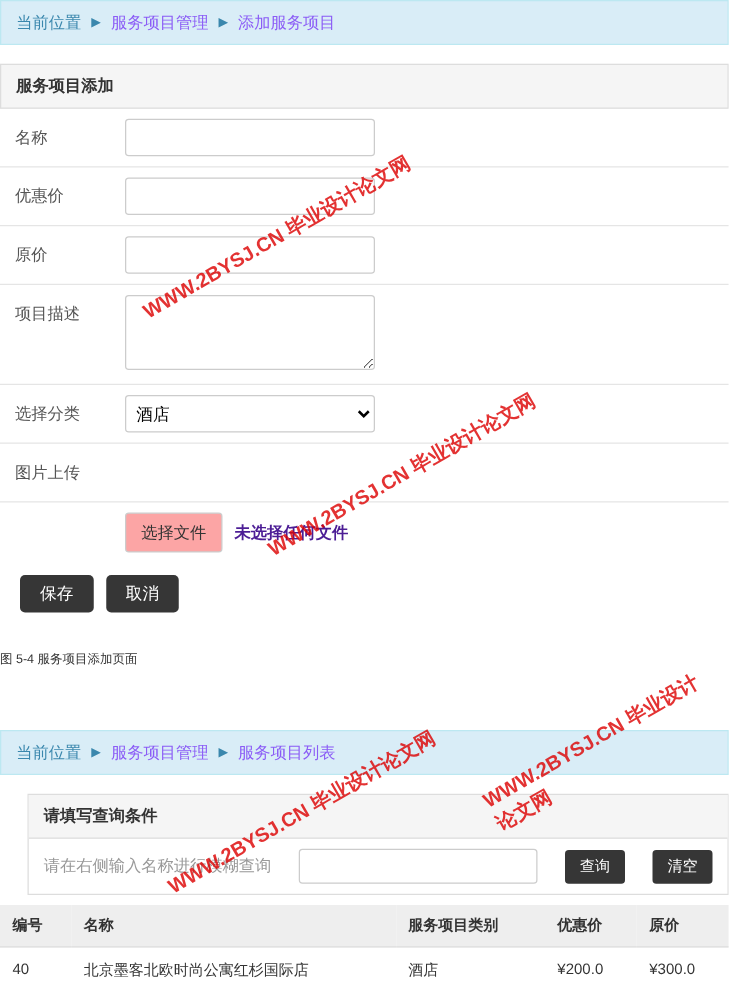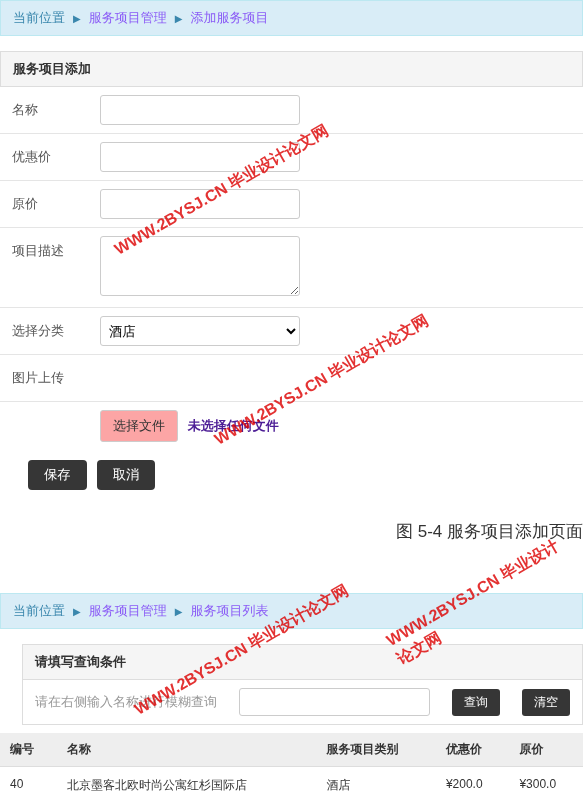--- a/index.html
+++ b/index.html
@@ -15,24 +15,24 @@
     .form-label { width: 100px; padding: 6px 12px; color: #555; }
     .form-control-wrap { flex: 1; padding-right: 20px; }
     
     input[type="text"] { width: 200px; height: 30px; border: 1px solid #ccc; border-radius: 3px; padding: 4px 8px; }
     textarea { width: 200px; height: 60px; border: 1px solid #ccc; border-radius: 3px; padding: 4px 8px; resize: vertical; }
     select { width: 200px; height: 30px; border: 1px solid #ccc; border-radius: 3px; padding: 4px; background: #fff; }
     
     .file-btn { display: inline-block; padding: 6px 12px; border: 1px solid #ccc; border-radius: 3px; background: #fca5a5; cursor: pointer; }
     .file-text { color: #4c1d95; margin-left: 6px; font-weight: bold; }
     
-    .btn-row { padding: 10px 28px; display: flex; gap: 10px; }
+    .btn-row { padding: 10px 16px; display: flex; gap: 10px; }
     .btn-dark { background: #363636; color: #fff; border: none; border-radius: 4px; padding: 6px 16px; cursor: pointer; }
     
-    .caption { text-align: right; padding: 20px 0; font-size: 17px; }
+    .caption { text-align: left; padding: 20px 0; font-size: 10px; }
     
     .spacer { height: 30px; }
     
     .search-panel { border: 1px solid #ddd; }
     .search-header { background: #f5f5f5; padding: 8px 12px; font-weight: bold; border-bottom: 1px solid #ddd; }
     .search-body { display: flex; align-items: center; padding: 8px 12px; gap: 22px; }
     .search-hint { color: #999; flex: 0 0 auto; }
     .search-input { flex: 1; max-width: 240px; margin-left: auto; }
     .search-input input { width: 100%; height: 28px; border: 1px solid #ccc; border-radius: 3px; padding: 4px 8px; }
     .btn-small { background: #363636; color: #fff; border: none; border-radius: 3px; padding: 5px 12px; cursor: pointer; font-size: 12px; }

